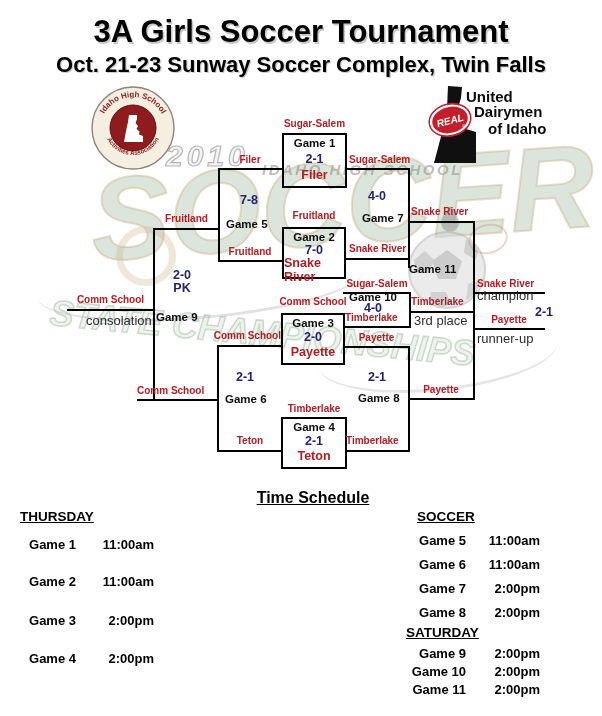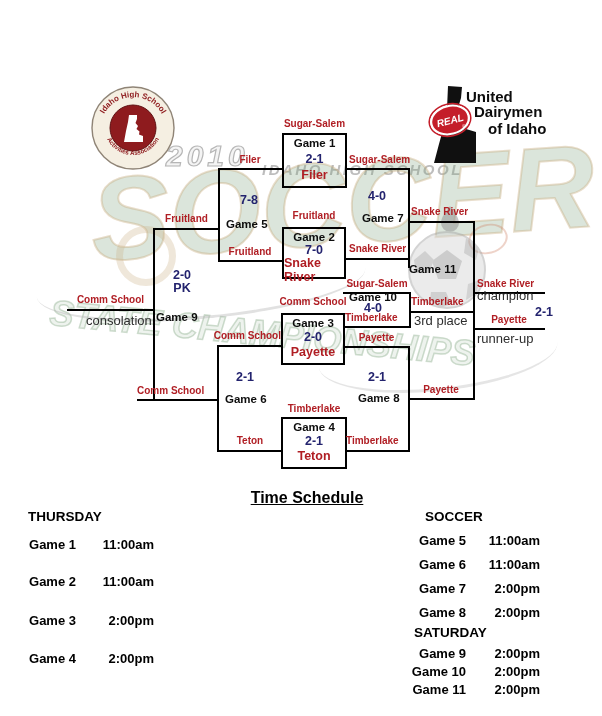--- a/index.html
+++ b/index.html
@@ -43,23 +43,23 @@
   .bx .t{font-weight:bold;font-size:12.5px;color:var(--red);line-height:1.1;}
   .tm{position:absolute;font-weight:bold;font-size:10px;color:var(--red);
       white-space:nowrap;z-index:3;line-height:1.05;}
   .gl{position:absolute;font-weight:bold;font-size:11.5px;color:#0d0d0d;white-space:nowrap;z-index:3;}
   .sc{position:absolute;font-weight:bold;font-size:12.5px;color:var(--navy);white-space:nowrap;
       z-index:3;line-height:1.05;text-align:center;}
   .nt{position:absolute;font-size:13px;color:#2e2e2e;white-space:nowrap;z-index:3;}
   .ctr{text-align:center;}
   .rgt{text-align:right;}
   
-  .tsched{position:absolute;left:227px;top:489px;width:160px;text-align:center;font-weight:bold;
+  .tsched{position:absolute;left:233px;top:489px;width:160px;text-align:center;font-weight:bold;
       font-size:16px;text-decoration:underline;z-index:4;}
-  .shead{position:absolute;font-size:13.5px;font-weight:bold;z-index:4;margin-left:8px;}
+  .shead{position:absolute;font-size:13.5px;font-weight:bold;text-decoration:underline;z-index:4;}
   .srow{position:absolute;display:flex;font-weight:bold;font-size:13px;z-index:4;}
   .srow .sg{width:56px;text-align:right;}
   .srow .st{width:78px;text-align:right;}
   .srow.r .st{width:74px;}
 </style>
 </head>
 <body>
 
 <div class="page">
 
@@ -74,20 +74,22 @@
   <svg class="abs wm" style="left:404px;top:204px;opacity:.5" width="86" height="110" viewBox="0 0 86 110">
     <path d="M46 2c4 6 9 11 9 17a9 9 0 1 1-18 0c0-6 5-11 9-17z" fill="#8f8f8f"></path>
     <circle cx="43" cy="66" r="38" fill="#d8d8d8" stroke="#a9a9a9" stroke-width="2"></circle>
     <path d="M43 46l15 11-6 18H34l-6-18z" fill="#9a9a9a"></path>
     <path d="M62 34l13 10-3 12-12-7 2-15z" fill="#a2a2a2"></path>
     <path d="M10 56l11-9 9 9-5 13H12z" fill="#a2a2a2"></path>
     <path d="M27 88h15l5 12-11 4-10-8z" fill="#a2a2a2"></path>
     <path d="M64 80l12-4-4 14-10 6z" fill="#a8a8a8"></path>
   </svg>
 
+  <div class="title">3A Girls Soccer Tournament</div>
+  <div class="subtitle">Oct. 21-23 Sunway Soccer Complex, Twin Falls</div>
 
   <svg class="abs" style="left:91px;top:86px;z-index:4" width="84" height="84" viewBox="0 0 84 84">
     <circle cx="42" cy="42" r="41" fill="#f5efe2" stroke="#8f8476" stroke-width="1.4"></circle>
     <circle cx="42" cy="42" r="23" fill="#8e1b1e" stroke="#5f1012" stroke-width="1"></circle>
     <path d="M38 29h8v4l-1.5 4 2.5 3-1.5 3 3 2.5-.5 3 4 1.5V56H33l2-11 2-9z" fill="#fff"></path>
     <path id="arcT" d="M 9,44 A 33,33 0 0 1 75,44" fill="none"></path>
     <path id="arcB" d="M 13,40 A 29,29 0 0 0 71,40" fill="none"></path>
     <text font-size="8" font-weight="bold" fill="#8e1b1e">
       <textPath href="#arcT" startOffset="50%" text-anchor="middle">Idaho High School</textPath>
     </text>

